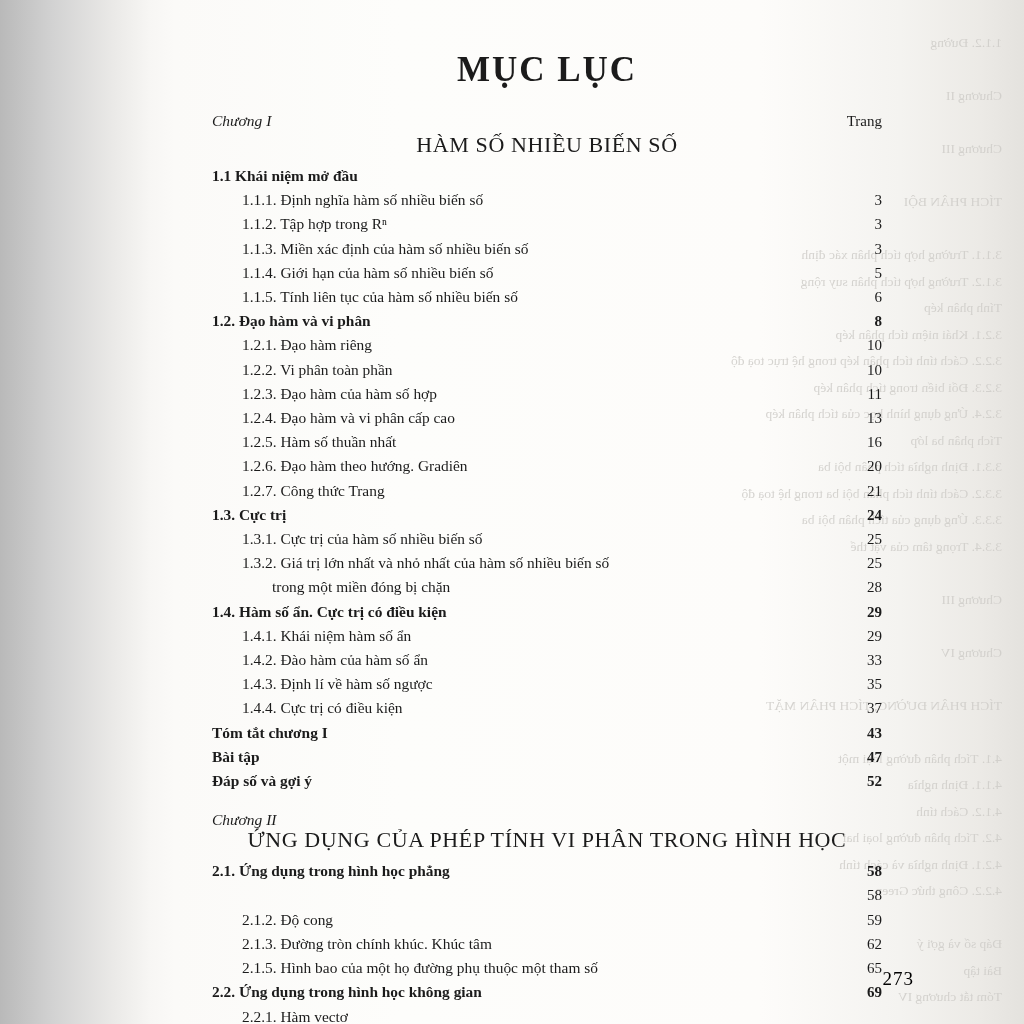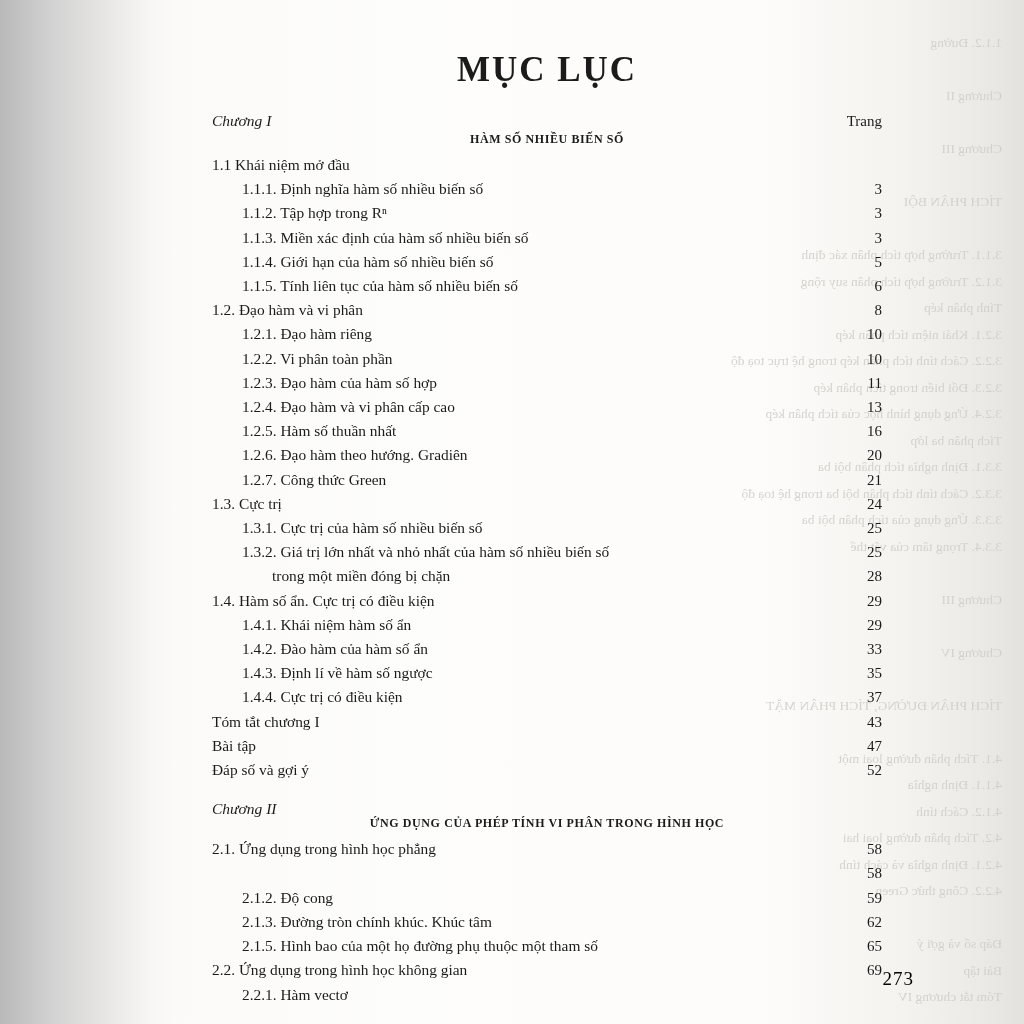--- a/index.html
+++ b/index.html
@@ -68,22 +68,22 @@
   }
   .chapter-label {
     font-style: italic;
     font-size: 15.5px;
   }
   .trang-label {
     font-size: 15px;
   }
   .chapter-title {
     text-align: center;
-    font-weight: bold;
-    font-size: 12px;
+    font-weight: normal;
+    font-size: 22px;
     letter-spacing: .6px;
     margin: 2px 0 6px 0;
   }
   .chapter-title.second {
     margin-top: -2px;
   }
   ul.toc {
     list-style: none;
     margin: 0;
     padding: 0;
@@ -96,21 +96,21 @@
     white-space: nowrap;
   }
   li .txt { flex: 0 0 auto; }
   li .fill { flex: 1 1 auto; }
   li .pg {
     flex: 0 0 auto;
     width: 34px;
     text-align: right;
     font-size: 15px;
   }
-  .lvl0 { padding-left: 0px; }
+  .lvl0 { padding-left: 0px; font-weight: bold; }
   .lvl1 { padding-left: 30px; }
   .lvl2 { padding-left: 60px; }
   .folio {
     position: absolute;
     right: 110px;
     bottom: 34px;
     font-size: 19px;
     letter-spacing: 1px;
   }
 </style>
@@ -229,21 +229,21 @@
             <span class="txt">1.2.5. Hàm số thuần nhất</span>
             <span class="fill"></span>
             <span class="pg">16</span>
           </li>
         <li class="lvl1">
             <span class="txt">1.2.6. Đạo hàm theo hướng. Gradiên</span>
             <span class="fill"></span>
             <span class="pg">20</span>
           </li>
         <li class="lvl1">
-            <span class="txt">1.2.7. Công thức Green</span>
+            <span class="txt">1.2.7. Công thức Trang</span>
             <span class="fill"></span>
             <span class="pg">21</span>
           </li>
         <li class="lvl0">
             <span class="txt">1.3. Cực trị</span>
             <span class="fill"></span>
             <span class="pg">24</span>
           </li>
         <li class="lvl1">
             <span class="txt">1.3.1. Cực trị của hàm số nhiều biến số</span>

